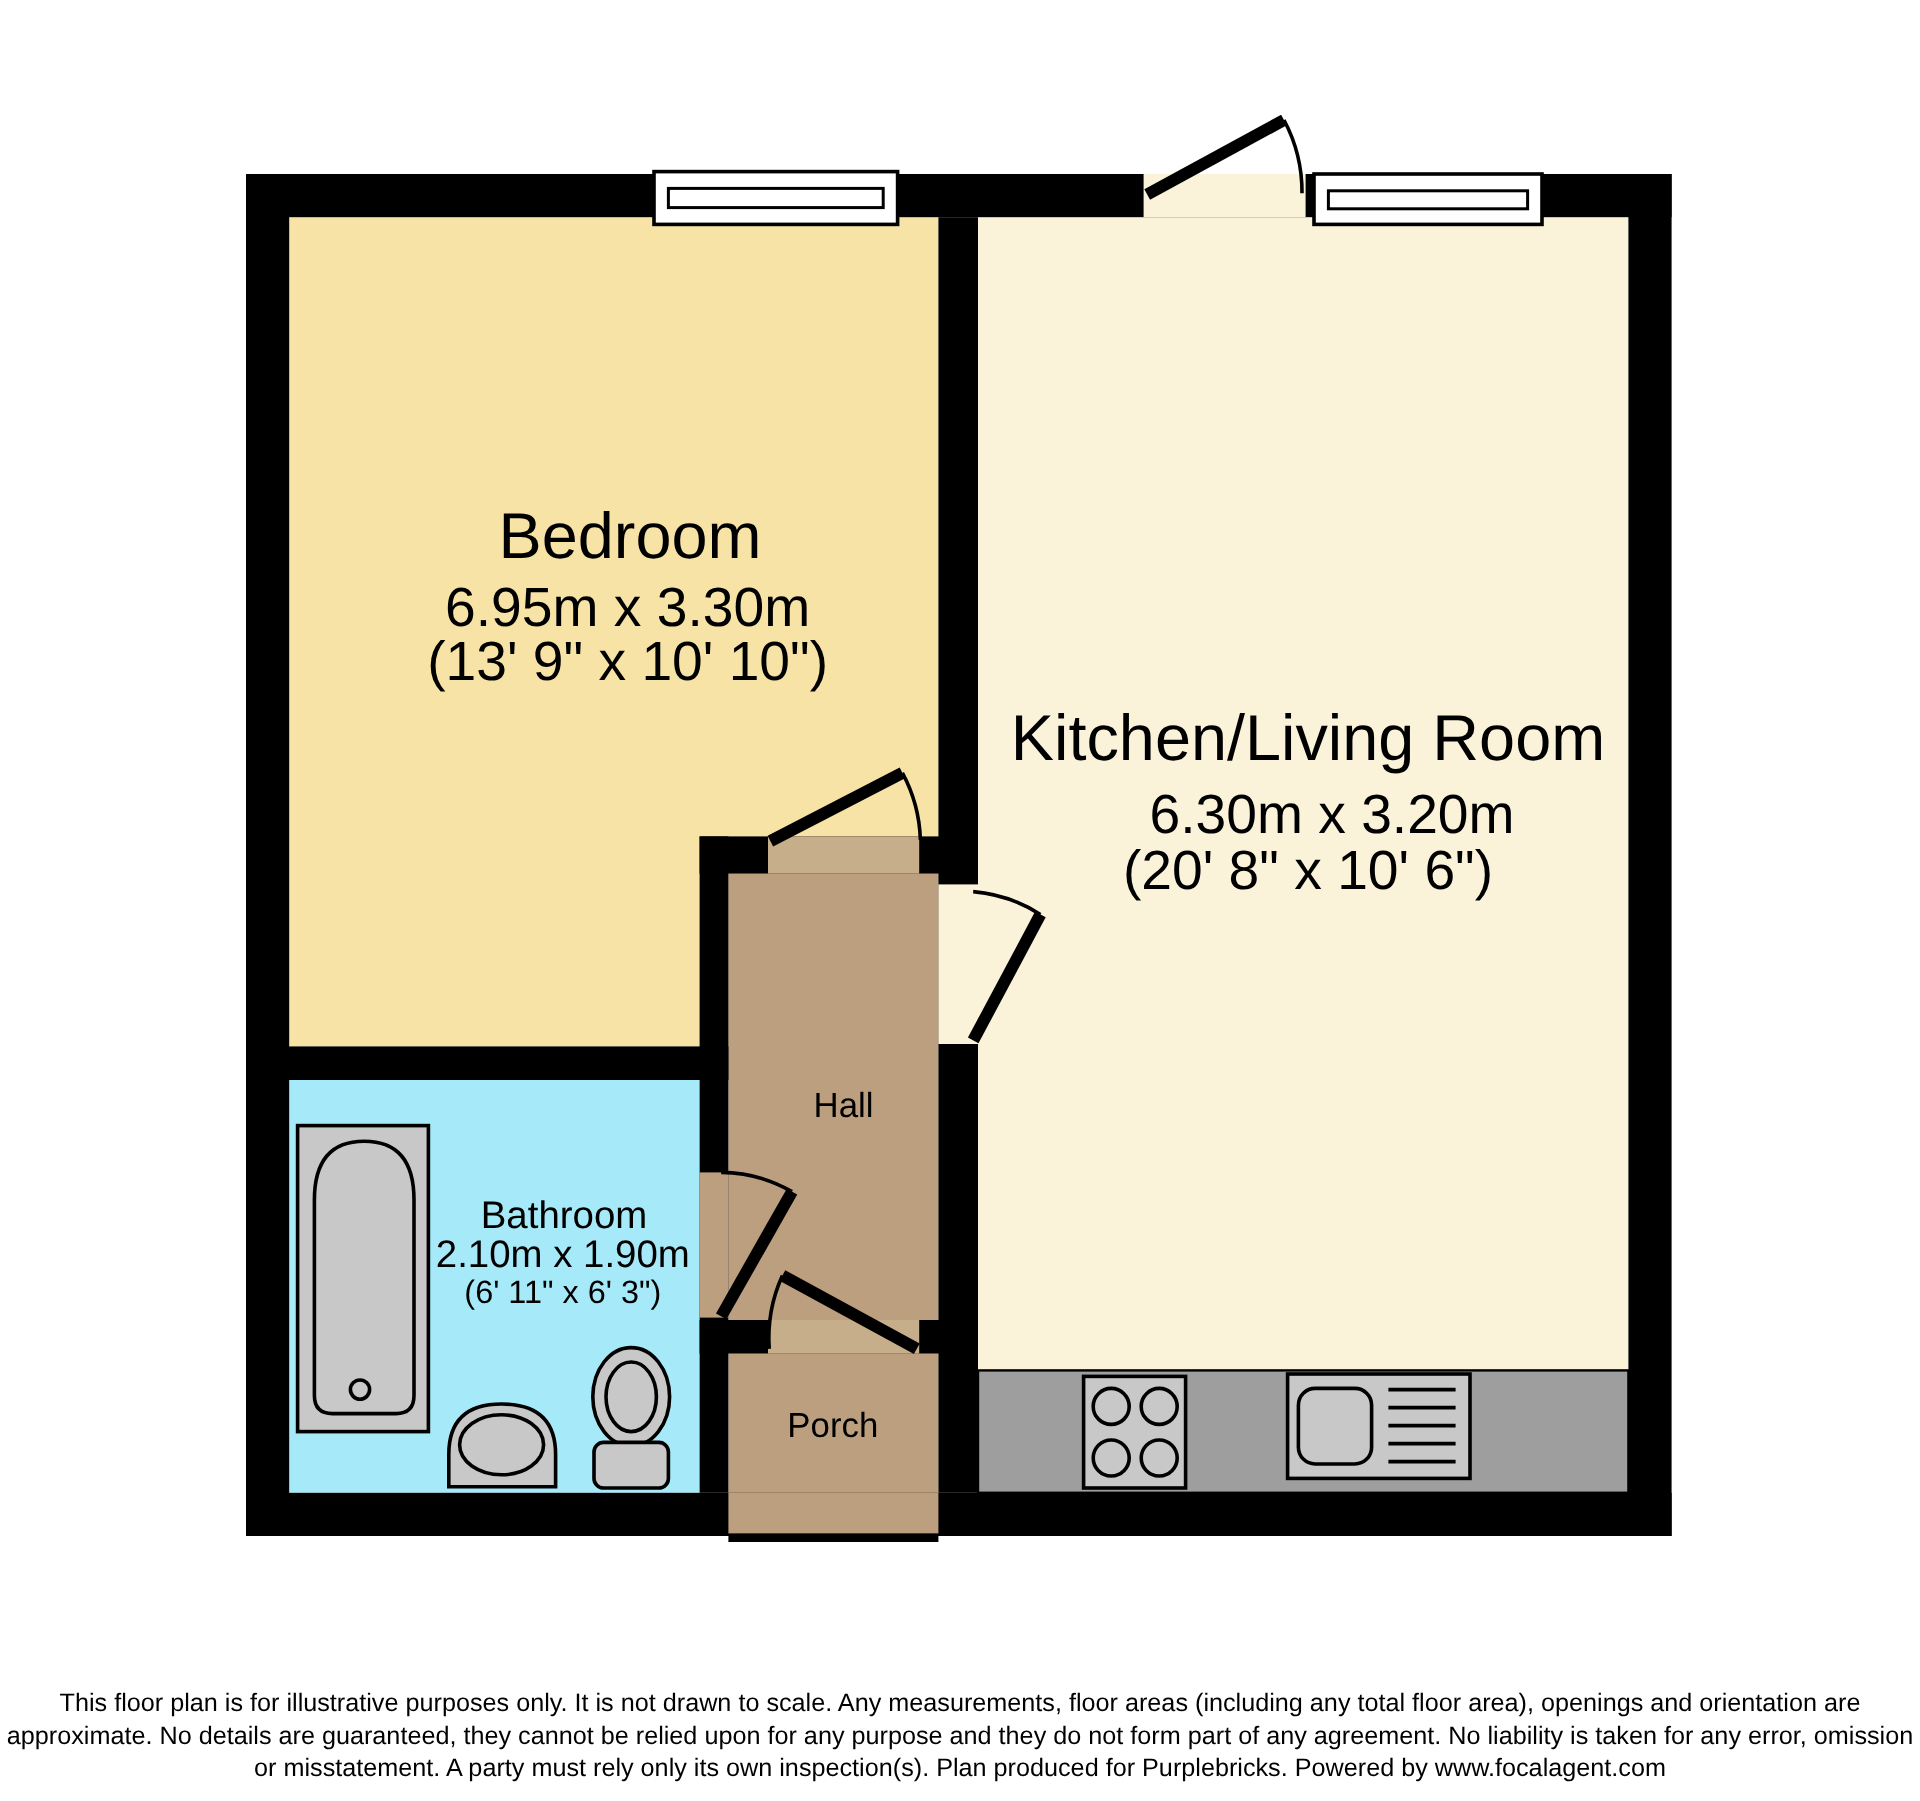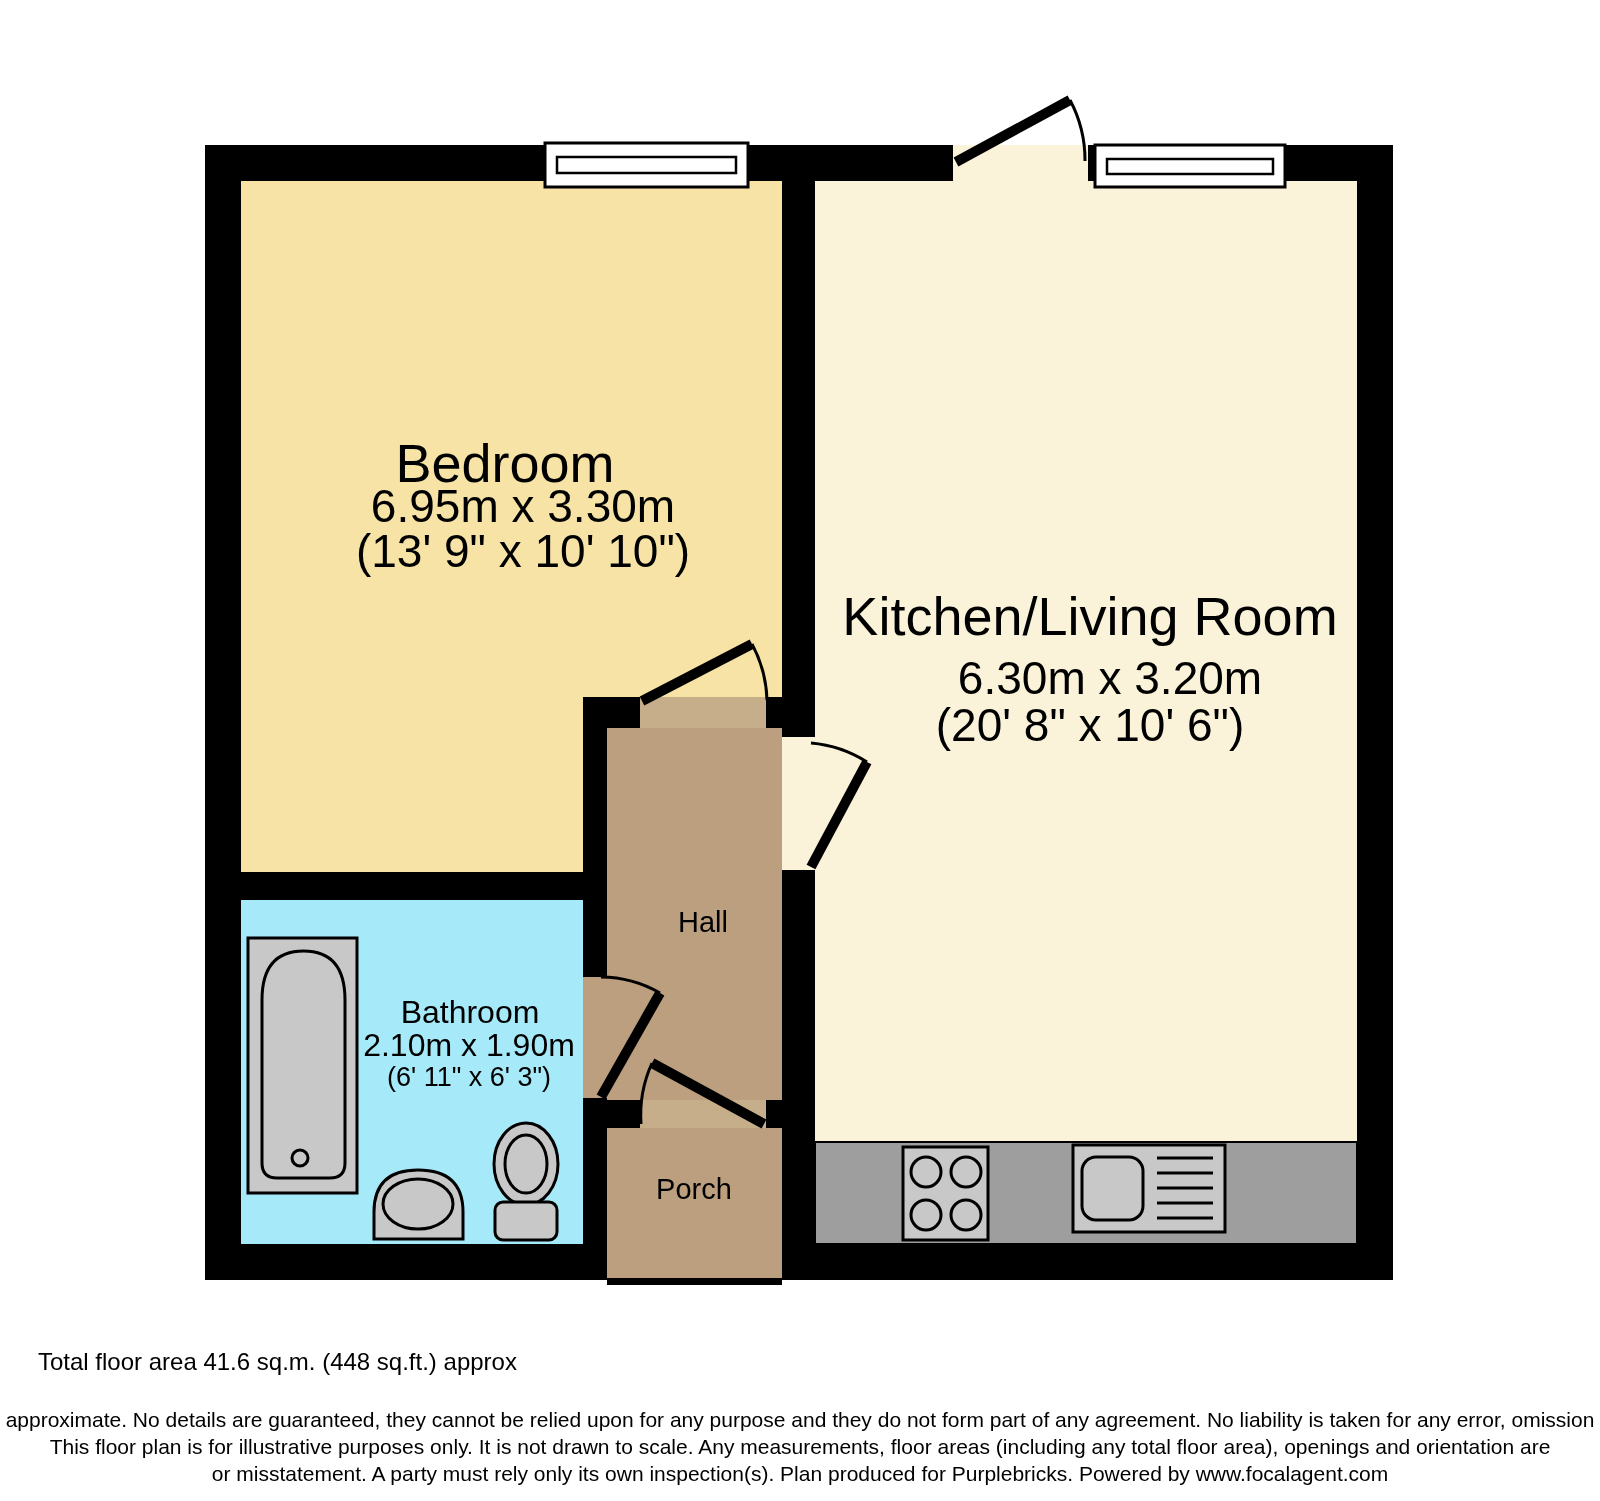--- a/index.html
+++ b/index.html
@@ -129,36 +129,35 @@
       <rect x="1073" y="1145" width="152" height="87" fill="#c8c8c8" stroke="#000" stroke-width="3"></rect>
       <rect x="1082" y="1157" width="61" height="63" rx="14" fill="none" stroke="#000" stroke-width="3"></rect>
       <line x1="1157" y1="1158" x2="1213" y2="1158" stroke="#000" stroke-width="3"></line>
       <line x1="1157" y1="1173" x2="1213" y2="1173" stroke="#000" stroke-width="3"></line>
       <line x1="1157" y1="1188" x2="1213" y2="1188" stroke="#000" stroke-width="3"></line>
       <line x1="1157" y1="1203" x2="1213" y2="1203" stroke="#000" stroke-width="3"></line>
       <line x1="1157" y1="1218" x2="1213" y2="1218" stroke="#000" stroke-width="3"></line>
     </g>
   </svg>
 
-  <div class="lbl room-name-lg" style="left:505px;top:447px;margin-top:16px;">Bedroom</div>
+  <div class="lbl room-name-lg" style="left:525px;top:447px;">Bedroom</div>
   <div class="lbl room-dims-lg" style="left:523px;top:506px;">6.95m x 3.30m</div>
   <div class="lbl room-dims-lg" style="left:523px;top:551px;">(13' 9" x 10' 10")</div>
 
   <div class="lbl room-name-lg" style="left:1090px;top:616px;">Kitchen/Living Room</div>
   <div class="lbl room-dims-lg" style="left:1090px;top:678px;margin-left:20px;">6.30m x 3.20m</div>
   <div class="lbl room-dims-lg" style="left:1090px;top:725px;">(20' 8" x 10' 6")</div>
 
   <div class="lbl room-name-md" style="left:470px;top:1013px;">Bathroom</div>
   <div class="lbl room-dims-md" style="left:469px;top:1046px;">2.10m x 1.90m</div>
   <div class="lbl room-dims-sm" style="left:469px;top:1077px;">(6' 11" x 6' 3")</div>
 
   <div class="lbl room-name-hall" style="left:703px;top:922px;">Hall</div>
   <div class="lbl room-name-hall" style="left:694px;top:1189px;">Porch</div>
 
-  <div class="total-area">Total floor area 41.6 sq.m. (448 sq.ft.) approx</div>
 
   <div class="disclaimer">
+    <div>This floor plan is for illustrative purposes only. It is not drawn to scale. Any measurements, floor areas (including any total floor area), openings and orientation are</div>
     <div>approximate. No details are guaranteed, they cannot be relied upon for any purpose and they do not form part of any agreement. No liability is taken for any error, omission</div>
-    <div>This floor plan is for illustrative purposes only. It is not drawn to scale. Any measurements, floor areas (including any total floor area), openings and orientation are</div>
     <div>or misstatement. A party must rely only its own inspection(s). Plan produced for Purplebricks. Powered by www.focalagent.com</div>
   </div>
 
 </div>
 
 </body></html>

